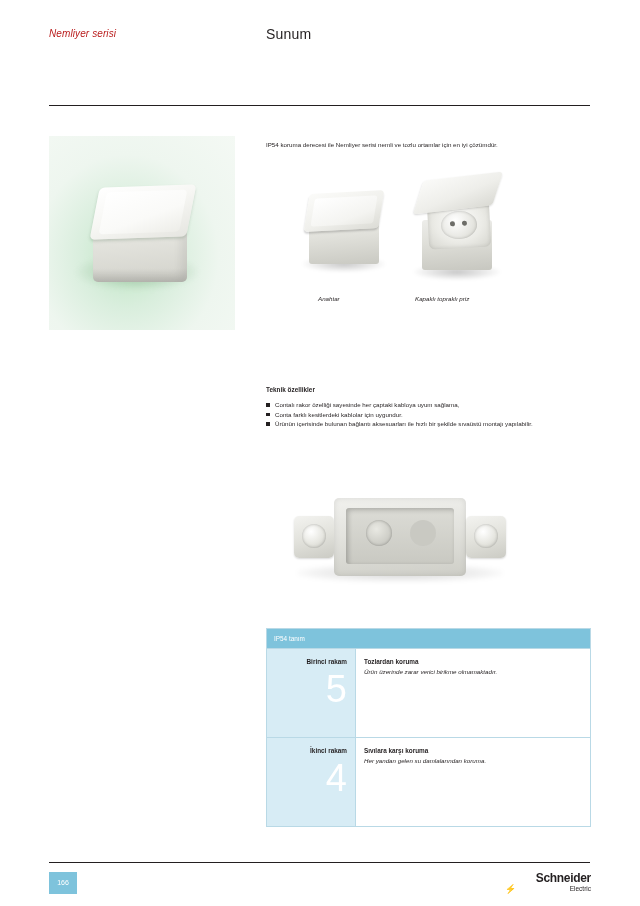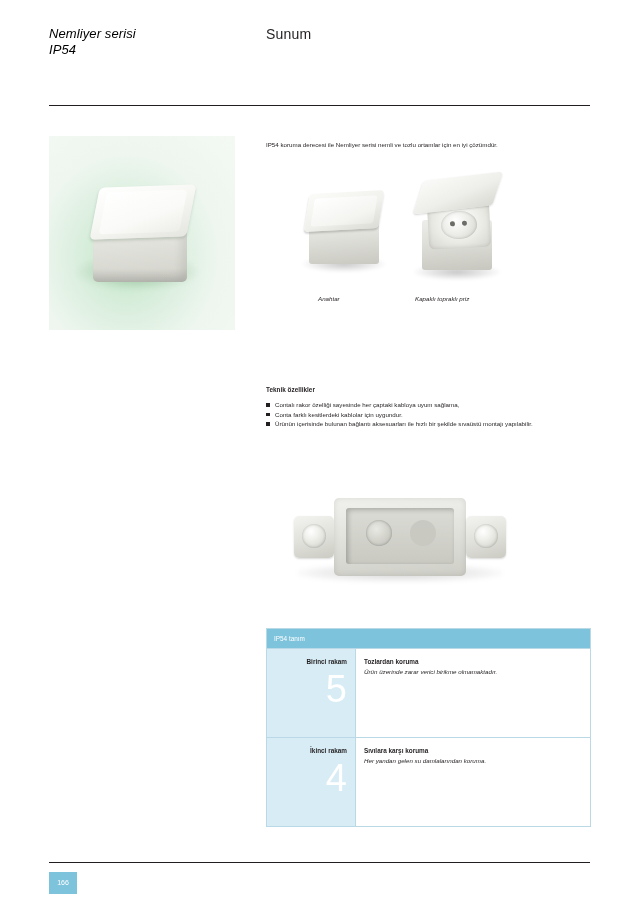--- a/index.html
+++ b/index.html
@@ -21,23 +21,23 @@
     background: #ffffff;
   }
 
   
   .series-title {
     position: absolute;
     left: 49px;
     top: 26px;
     width: 200px;
     font-style: italic;
-    font-size: 13px;
+    font-size: 10px;
     line-height: 16px;
-    color: #000000;
+    color: #b91c1c;
     letter-spacing: 0.1px;
   }
   .series-title span { display: block; }
 
   .page-title {
     position: absolute;
     left: 266px;
     top: 26px;
     font-size: 14px;
     font-weight: normal;
@@ -415,21 +415,20 @@
     font-size: 9px;
   }
 </style>
 </head>
 <body>
 
 <div class="page">
 
   <div class="series-title">
     <span>Nemliyer serisi</span>
-    <span>IP54</span>
   </div>
   <div class="page-title">Sunum</div>
 
   <div class="rule"></div>
 
   <div class="intro">IP54 koruma derecesi ile Nemliyer serisi nemli ve tozlu ortamlar için en iyi çözümdür.</div>
 
   <div class="hero-photo">
     <div class="shadow"></div>
     <div class="box-body"></div>
@@ -499,14 +498,19 @@
       </div>
       <div class="ip-right">
         <div class="rt">Sıvılara karşı koruma</div>
         <div class="rd">Her yandan gelen su damlalarından koruma.</div>
       </div>
     </div>
   </div>
 
   <div class="footer-rule"></div>
   <div class="page-num">166</div>
+  <div class="logo">
+    <div class="lg1">Schneider</div>
+    <div class="lg2">Electric</div>
+    <div class="bolt">⚡</div>
+  </div>
 
 </div>
 
 </body></html>

